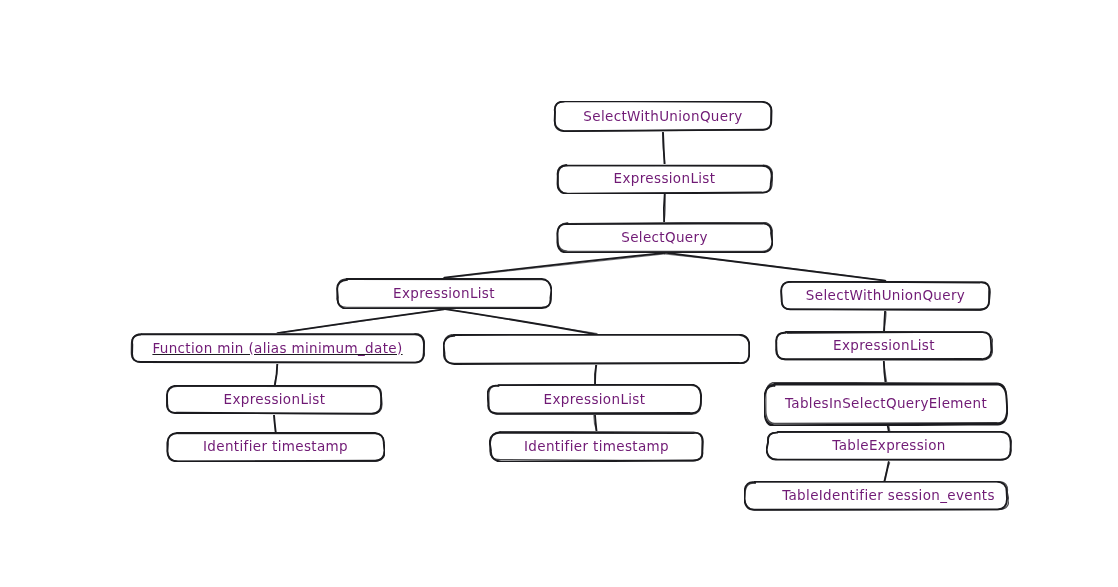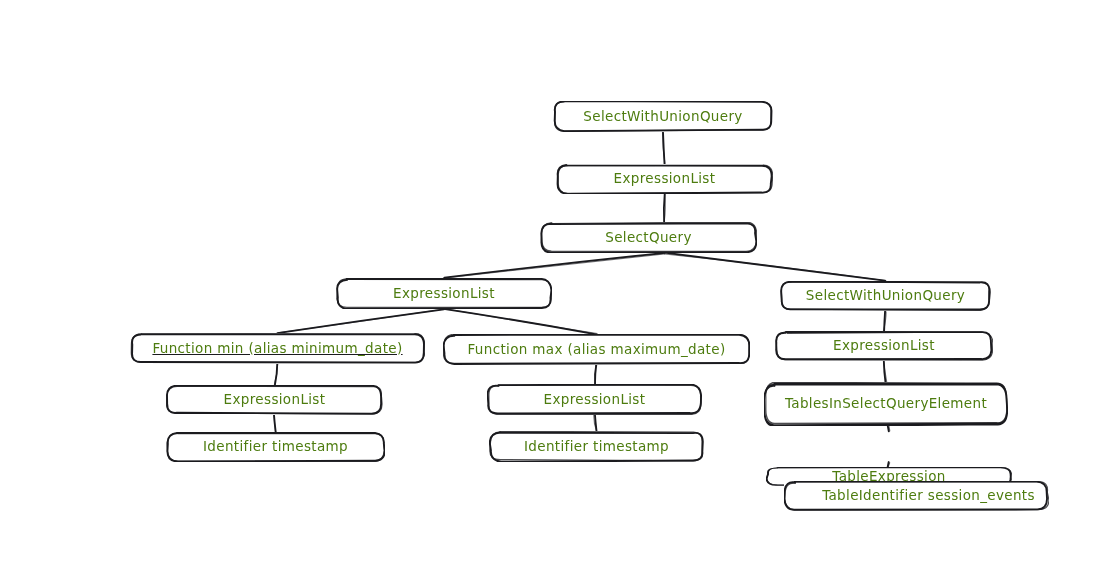--- a/index.html
+++ b/index.html
@@ -18,21 +18,21 @@
   .node .box{
     position:absolute;left:0;top:0;width:100%;height:100%;
     z-index:-1;
   }
   .node .label{
     position:relative;
     font-family:"DejaVu Sans",sans-serif;
     font-size:13.5px;
     letter-spacing:.35px;
     line-height:1;
-    color:#4d7c0f;
+    color:#701a75;
     z-index:2;
     padding:0 6px;
   }
 </style>
 </head>
 <body>
 
 <div id="canvas">
   <svg id="edges" viewBox="0 0 1118 587" preserveAspectRatio="none">
       <g>
@@ -102,21 +102,21 @@
         <span class="label">SelectWithUnionQuery</span>
       </div>
       <div class="node" style="left: 556px; top: 164px; width: 217px; height: 30px;">
         <svg class="box" viewBox="0 0 217 30" width="217" height="30" preserveAspectRatio="none">
           <path d="M 10.00 0.00 L 204.60 0.00 Q 214.60 0.00 214.60 10.00 L 214.60 17.60 Q 214.60 27.60 204.60 27.60 L 10.00 27.60 Q 0.00 27.60 0.00 17.60 L 0.00 10.00 Q 0.00 0.00 10.00 0.00 Z" transform="translate(1.2,1.2)" fill="#ffffff" stroke="none"></path>
           <path d="M 9.96 -0.31 L 204.31 0.15 Q 214.71 -0.21 214.71 10.61 L 213.84 18.23 Q 214.48 27.30 204.49 26.90 L 10.54 28.30 Q 0.35 27.18 0.65 17.97 L 0.84 10.32 Q -0.38 0.55 9.35 -0.70 Z" transform="translate(0.94,1.66)" fill="none" stroke="#1b1b1f" stroke-width="1.9" stroke-linecap="round" stroke-linejoin="round" opacity="1"></path>
           <path d="M 10.44 0.46 L 205.09 0.01 Q 214.40 -0.52 215.17 10.36 L 214.53 16.87 Q 214.58 28.26 204.70 27.29 L 10.66 28.25 Q 0.14 28.39 0.51 17.04 L 0.41 10.10 Q 0.65 0.35 9.17 0.57 Z" transform="translate(1.67,1.21)" fill="none" stroke="#1b1b1f" stroke-width="1.25" stroke-linecap="round" stroke-linejoin="round" opacity="0.78"></path>
         </svg>
         <span class="label">ExpressionList</span>
       </div>
-      <div class="node" style="left: 540px; top: 222px; width: 217px; height: 31px;">
+      <div class="node" style="left: 556px; top: 222px; width: 217px; height: 31px;">
         <svg class="box" viewBox="0 0 217 31" width="217" height="31" preserveAspectRatio="none">
           <path d="M 10.00 0.00 L 204.60 0.00 Q 214.60 0.00 214.60 10.00 L 214.60 18.60 Q 214.60 28.60 204.60 28.60 L 10.00 28.60 Q 0.00 28.60 0.00 18.60 L 0.00 10.00 Q 0.00 0.00 10.00 0.00 Z" transform="translate(1.2,1.2)" fill="#ffffff" stroke="none"></path>
           <path d="M 10.23 0.54 L 205.44 -0.23 Q 215.09 0.43 213.76 9.60 L 215.07 17.95 Q 214.96 28.95 205.31 28.56 L 10.45 29.00 Q 0.39 29.09 0.15 18.94 L 0.22 10.13 Q 0.17 -0.31 10.39 0.19 Z" transform="translate(1.29,1.56)" fill="none" stroke="#1b1b1f" stroke-width="1.9" stroke-linecap="round" stroke-linejoin="round" opacity="1"></path>
           <path d="M 10.17 0.65 L 205.05 -0.81 Q 214.86 -0.35 215.10 10.60 L 215.12 17.90 Q 213.75 28.44 204.51 28.52 L 9.84 28.27 Q 0.84 27.78 0.49 18.85 L -0.31 10.49 Q 0.78 -0.25 10.27 0.01 Z" transform="translate(1.56,0.85)" fill="none" stroke="#1b1b1f" stroke-width="1.25" stroke-linecap="round" stroke-linejoin="round" opacity="0.78"></path>
         </svg>
         <span class="label">SelectQuery</span>
       </div>
       <div class="node" style="left: 336px; top: 278px; width: 216px; height: 31px;">
         <svg class="box" viewBox="0 0 216 31" width="216" height="31" preserveAspectRatio="none">
           <path d="M 10.00 0.00 L 203.60 0.00 Q 213.60 0.00 213.60 10.00 L 213.60 18.60 Q 213.60 28.60 203.60 28.60 L 10.00 28.60 Q 0.00 28.60 0.00 18.60 L 0.00 10.00 Q 0.00 0.00 10.00 0.00 Z" transform="translate(1.2,1.2)" fill="#ffffff" stroke="none"></path>
@@ -140,21 +140,20 @@
           <path d="M 10.57 0.47 L 283.10 -0.25 Q 292.16 -0.71 293.21 10.16 L 293.43 17.77 Q 291.98 29.28 282.80 28.25 L 10.77 28.49 Q -0.27 28.22 -0.27 18.67 L -0.14 10.59 Q -0.22 -0.08 9.59 -0.13 Z" transform="translate(1.57,1.00)" fill="none" stroke="#1b1b1f" stroke-width="1.25" stroke-linecap="round" stroke-linejoin="round" opacity="0.78"></path>
         </svg>
         <span class="label">Function min (alias minimum_date)</span>
       </div>
       <div class="node" style="left: 443px; top: 334px; width: 307px; height: 31px;">
         <svg class="box" viewBox="0 0 307 31" width="307" height="31" preserveAspectRatio="none">
           <path d="M 10.00 0.00 L 294.60 0.00 Q 304.60 0.00 304.60 10.00 L 304.60 18.60 Q 304.60 28.60 294.60 28.60 L 10.00 28.60 Q 0.00 28.60 0.00 18.60 L 0.00 10.00 Q 0.00 0.00 10.00 0.00 Z" transform="translate(1.2,1.2)" fill="#ffffff" stroke="none"></path>
           <path d="M 9.86 -0.19 L 295.03 -0.35 Q 305.19 0.66 305.24 10.59 L 305.12 19.07 Q 304.55 29.22 294.21 27.90 L 10.20 28.86 Q -0.48 27.98 0.33 18.16 L -0.60 10.31 Q 0.48 0.46 10.26 0.70 Z" transform="translate(1.14,1.12)" fill="none" stroke="#1b1b1f" stroke-width="1.9" stroke-linecap="round" stroke-linejoin="round" opacity="1"></path>
           <path d="M 10.04 -0.58 L 294.89 -0.50 Q 305.04 -0.33 305.25 9.29 L 305.33 19.03 Q 305.31 29.15 295.08 28.50 L 9.54 28.67 Q -0.21 28.28 -0.16 19.39 L 0.20 10.17 Q 0.41 -0.09 10.82 -0.58 Z" transform="translate(0.72,0.80)" fill="none" stroke="#1b1b1f" stroke-width="1.25" stroke-linecap="round" stroke-linejoin="round" opacity="0.78"></path>
         </svg>
-        <span class="label">Function max (alias maximum_date)</span>
       </div>
       <div class="node" style="left: 775px; top: 331px; width: 218px; height: 30px;">
         <svg class="box" viewBox="0 0 218 30" width="218" height="30" preserveAspectRatio="none">
           <path d="M 10.00 0.00 L 205.60 0.00 Q 215.60 0.00 215.60 10.00 L 215.60 17.60 Q 215.60 27.60 205.60 27.60 L 10.00 27.60 Q 0.00 27.60 0.00 17.60 L 0.00 10.00 Q 0.00 0.00 10.00 0.00 Z" transform="translate(1.2,1.2)" fill="#ffffff" stroke="none"></path>
           <path d="M 10.23 -0.23 L 205.80 0.04 Q 215.52 -0.36 215.13 9.27 L 215.62 18.35 Q 214.90 27.46 205.56 26.99 L 10.15 27.20 Q -0.22 27.32 0.44 16.77 L 0.56 10.57 Q -0.57 0.36 9.85 0.70 Z" transform="translate(0.77,1.07)" fill="none" stroke="#1b1b1f" stroke-width="1.9" stroke-linecap="round" stroke-linejoin="round" opacity="1"></path>
           <path d="M 10.83 0.77 L 205.04 -0.62 Q 216.40 0.71 216.32 10.51 L 216.11 17.50 Q 215.86 27.24 206.06 27.56 L 9.53 26.98 Q 0.71 27.77 0.30 17.48 L -0.33 10.26 Q -0.48 -0.45 10.51 -0.39 Z" transform="translate(1.51,1.55)" fill="none" stroke="#1b1b1f" stroke-width="1.25" stroke-linecap="round" stroke-linejoin="round" opacity="0.78"></path>
         </svg>
         <span class="label">ExpressionList</span>
       </div>
       <div class="node" style="left: 166px; top: 385px; width: 217px; height: 30px;">
@@ -190,29 +189,29 @@
         <span class="label">Identifier timestamp</span>
       </div>
       <div class="node" style="left: 489px; top: 431px; width: 215px; height: 31px;">
         <svg class="box" viewBox="0 0 215 31" width="215" height="31" preserveAspectRatio="none">
           <path d="M 10.00 0.00 L 202.60 0.00 Q 212.60 0.00 212.60 10.00 L 212.60 18.60 Q 212.60 28.60 202.60 28.60 L 10.00 28.60 Q 0.00 28.60 0.00 18.60 L 0.00 10.00 Q 0.00 0.00 10.00 0.00 Z" transform="translate(1.2,1.2)" fill="#ffffff" stroke="none"></path>
           <path d="M 9.42 0.23 L 202.63 0.61 Q 212.18 -0.83 212.38 9.34 L 211.91 19.26 Q 212.93 27.94 202.44 28.08 L 10.56 29.25 Q -0.37 28.10 0.50 17.86 L -0.64 10.78 Q -0.62 0.24 10.31 -0.01 Z" transform="translate(1.43,1.47)" fill="none" stroke="#1b1b1f" stroke-width="1.9" stroke-linecap="round" stroke-linejoin="round" opacity="1"></path>
           <path d="M 9.61 -0.38 L 203.13 0.41 Q 212.19 0.20 211.92 10.05 L 211.91 18.95 Q 212.40 29.08 203.27 29.15 L 10.37 27.89 Q -0.85 28.05 -0.30 18.19 L 0.34 9.89 Q 0.63 0.81 10.23 0.23 Z" transform="translate(1.17,0.74)" fill="none" stroke="#1b1b1f" stroke-width="1.25" stroke-linecap="round" stroke-linejoin="round" opacity="0.78"></path>
         </svg>
         <span class="label">Identifier timestamp</span>
       </div>
-      <div class="node" style="left: 766px; top: 431px; width: 246px; height: 19px; margin-top: 36px;">
+      <div class="node" style="left: 766px; top: 431px; width: 246px; height: 30px;">
         <svg class="box" viewBox="0 0 246 31" width="246" height="31" preserveAspectRatio="none">
           <path d="M 10.00 0.00 L 233.60 0.00 Q 243.60 0.00 243.60 10.00 L 243.60 18.60 Q 243.60 28.60 233.60 28.60 L 10.00 28.60 Q 0.00 28.60 0.00 18.60 L 0.00 10.00 Q 0.00 0.00 10.00 0.00 Z" transform="translate(1.2,1.2)" fill="#ffffff" stroke="none"></path>
           <path d="M 10.71 -0.52 L 233.11 -0.45 Q 243.22 -0.27 243.34 9.96 L 243.62 19.01 Q 243.34 28.05 233.12 28.30 L 9.51 28.20 Q 0.38 28.79 -0.78 17.99 L 0.85 10.03 Q -0.39 -0.08 10.22 0.26 Z" transform="translate(1.25,1.35)" fill="none" stroke="#1b1b1f" stroke-width="1.9" stroke-linecap="round" stroke-linejoin="round" opacity="1"></path>
           <path d="M 9.28 0.66 L 234.27 -0.36 Q 242.83 0.30 244.16 9.84 L 242.88 18.49 Q 243.43 29.42 232.81 29.37 L 9.99 28.55 Q -0.54 27.87 -0.47 18.74 L 0.58 10.64 Q -0.27 0.46 9.76 0.67 Z" transform="translate(1.28,0.71)" fill="none" stroke="#1b1b1f" stroke-width="1.25" stroke-linecap="round" stroke-linejoin="round" opacity="0.78"></path>
         </svg>
         <span class="label">TableExpression</span>
       </div>
-      <div class="node" style="left: 784px; top: 481px; width: 265px; height: 30px; padding-left: 24px;">
+      <div class="node" style="left: 744px; top: 481px; width: 265px; height: 30px; padding-left: 24px;">
         <svg class="box" viewBox="0 0 265 30" width="265" height="30" preserveAspectRatio="none">
           <path d="M 10.00 0.00 L 252.60 0.00 Q 262.60 0.00 262.60 10.00 L 262.60 17.60 Q 262.60 27.60 252.60 27.60 L 10.00 27.60 Q 0.00 27.60 0.00 17.60 L 0.00 10.00 Q 0.00 0.00 10.00 0.00 Z" transform="translate(1.2,1.2)" fill="#ffffff" stroke="none"></path>
           <path d="M 10.06 -0.20 L 251.81 -0.07 Q 261.95 0.85 261.88 9.60 L 262.29 17.11 Q 262.31 27.58 252.58 27.69 L 9.64 28.10 Q 0.32 28.13 -0.42 16.87 L -0.13 9.57 Q 0.71 -0.84 10.35 0.80 Z" transform="translate(0.74,0.71)" fill="none" stroke="#1b1b1f" stroke-width="1.9" stroke-linecap="round" stroke-linejoin="round" opacity="1"></path>
           <path d="M 9.70 -0.56 L 252.97 -0.80 Q 263.26 -0.70 261.79 9.94 L 263.41 17.55 Q 263.31 27.55 252.01 27.11 L 9.81 27.33 Q 0.64 27.89 -0.80 17.13 L -0.41 10.42 Q 0.32 -0.65 9.95 0.74 Z" transform="translate(1.52,1.48)" fill="none" stroke="#1b1b1f" stroke-width="1.25" stroke-linecap="round" stroke-linejoin="round" opacity="0.78"></path>
         </svg>
         <span class="label">TableIdentifier session_events</span>
       </div>
     </div>
 </div>
 

